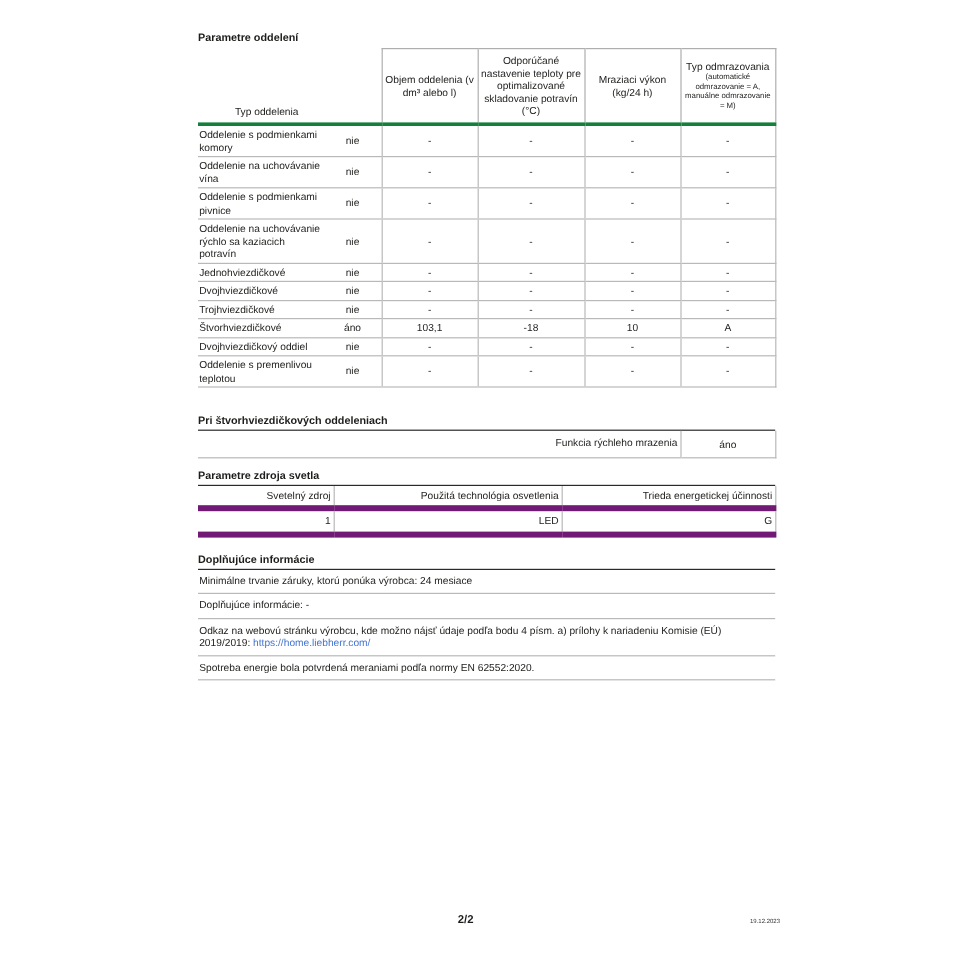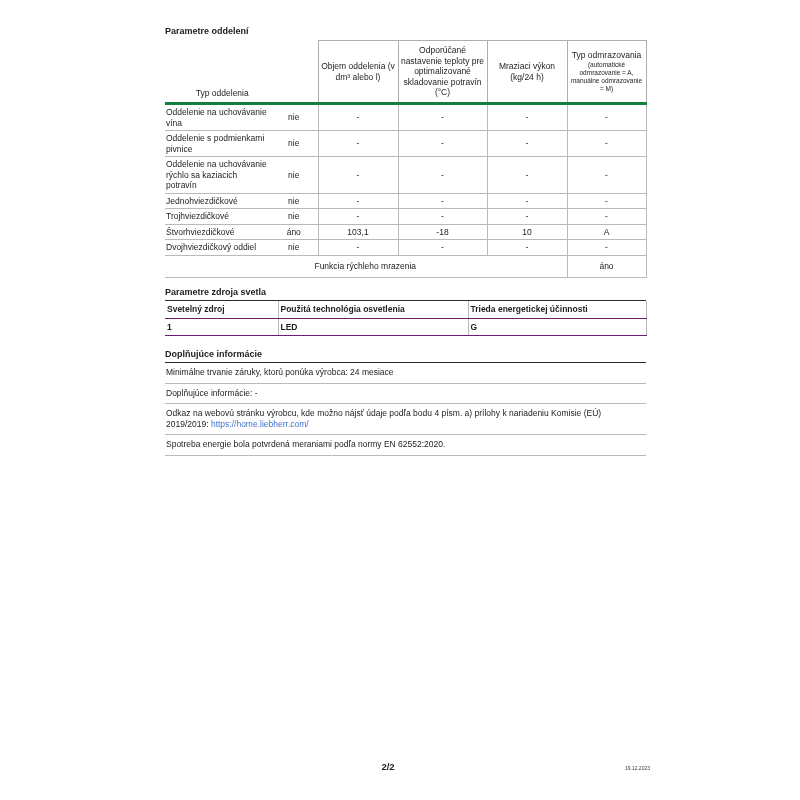--- a/index.html
+++ b/index.html
@@ -37,25 +37,25 @@
   .params thead th.col-head.last { border-right:1px solid #aeaeae; }
   .params thead th.row-head { vertical-align:bottom; text-align:center; padding-right:40px; padding-bottom:4px; }
   .params tbody td { border-bottom:1px solid #b9b9b9; vertical-align:middle; text-align:center; padding:2px; }
   .params tbody td.lbl { text-align:left; padding-left:1px; }
   .params tbody td.val { border-left:1px solid #b9b9b9; }
   .params tbody td.val.last { border-right:1px solid #b9b9b9; }
   .small-note { font-size:6.5px; line-height:8px; }
 
   
   .single td { border-bottom:1px solid #b9b9b9; vertical-align:middle; }
-  .single td.s-lbl { text-align:center; padding:5px 2px 6px 1px;margin-top:24px; }
+  .single td.s-lbl { text-align:right; padding:5px 2px 6px 1px;margin-top:24px; }
   .single td.s-val { border-left:1px solid #b9b9b9; border-right:1px solid #b9b9b9; text-align:center; }
 
   
-  .light td { border-bottom:1px solid #701a75; text-align:left; vertical-align:middle; padding:3px 2px 3px 2px;font-weight:bold; }
+  .light td { border-bottom:5px solid #701a75; text-align:right; vertical-align:middle; padding:3px 2px 3px 2px; }
   .light td.bl { border-left:1px solid #b9b9b9; }
   .light td.br { border-right:1px solid #b9b9b9; }
 
   
   .info td { border-bottom:1px solid #b9b9b9; text-align:left; padding:4px 0 5px 1px; }
   .info a { color:#4173cf; text-decoration:none; }
 
   .page-num {
     position:absolute; left:338px; top:761px; width:100px;
     text-align:center; font-size:9.5px; font-weight:700;
@@ -88,20 +88,28 @@
         <th class="col-head">Odporúčané nastavenie teploty pre optimalizované skladovanie potravín (°C)</th>
         <th class="col-head">Mraziaci výkon (kg/24 h)</th>
         <th class="col-head last">
           <div>Typ odmrazovania</div>
           <div class="small-note">(automatické odmrazovanie = A, manuálne odmrazovanie = M)</div>
         </th>
       </tr>
     </thead>
     <tbody>
 
+        <tr>
+          <td class="lbl">Oddelenie s podmienkami komory</td>
+          <td>nie</td>
+          <td class="val">-</td>
+          <td class="val">-</td>
+          <td class="val">-</td>
+          <td class="val last">-</td>
+        </tr>
 
         <tr>
           <td class="lbl">Oddelenie na uchovávanie vína</td>
           <td>nie</td>
           <td class="val">-</td>
           <td class="val">-</td>
           <td class="val">-</td>
           <td class="val last">-</td>
         </tr>
 
@@ -127,20 +135,28 @@
 
         <tr>
           <td class="lbl">Jednohviezdičkové</td>
           <td>nie</td>
           <td class="val">-</td>
           <td class="val">-</td>
           <td class="val">-</td>
           <td class="val last">-</td>
         </tr>
 
+        <tr>
+          <td class="lbl">Dvojhviezdičkové</td>
+          <td>nie</td>
+          <td class="val">-</td>
+          <td class="val">-</td>
+          <td class="val">-</td>
+          <td class="val last">-</td>
+        </tr>
 
         <tr>
           <td class="lbl">Trojhviezdičkové</td>
           <td>nie</td>
           <td class="val">-</td>
           <td class="val">-</td>
           <td class="val">-</td>
           <td class="val last">-</td>
         </tr>
 
@@ -155,23 +171,32 @@
 
         <tr>
           <td class="lbl">Dvojhviezdičkový oddiel</td>
           <td>nie</td>
           <td class="val">-</td>
           <td class="val">-</td>
           <td class="val">-</td>
           <td class="val last">-</td>
         </tr>
 
+        <tr>
+          <td class="lbl">Oddelenie s premenlivou teplotou</td>
+          <td>nie</td>
+          <td class="val">-</td>
+          <td class="val">-</td>
+          <td class="val">-</td>
+          <td class="val last">-</td>
+        </tr>
       </tbody>
   </table>
 
+  <div class="sec-title mt1">Pri štvorhviezdičkových oddeleniach</div>
   <table class="single">
     <colgroup>
         <col style="width:402px">
         <col style="width:79px">
       </colgroup>
     <tbody>
         <tr>
       <td class="s-lbl">Funkcia rýchleho mrazenia</td>
       <td class="s-val">áno</td>
     </tr>

